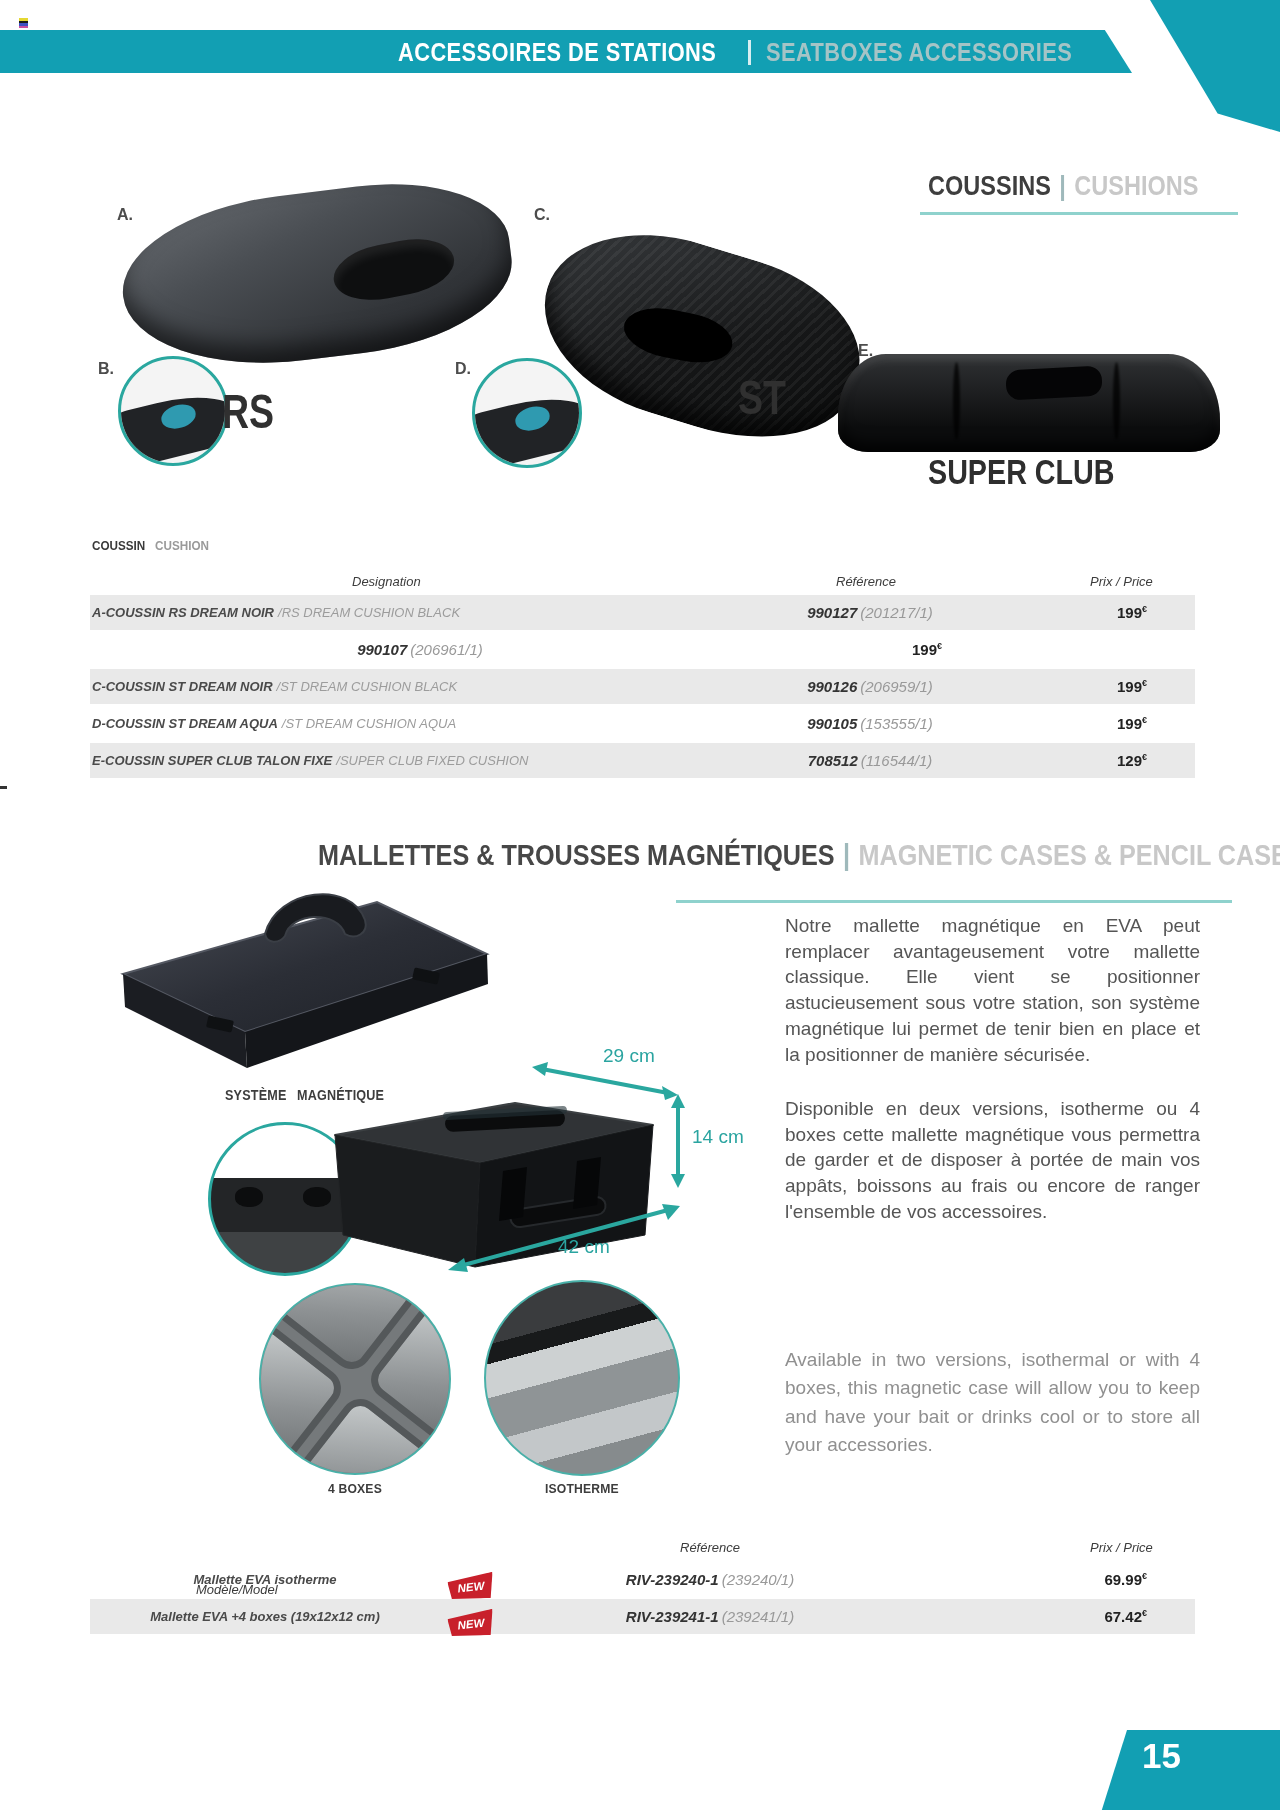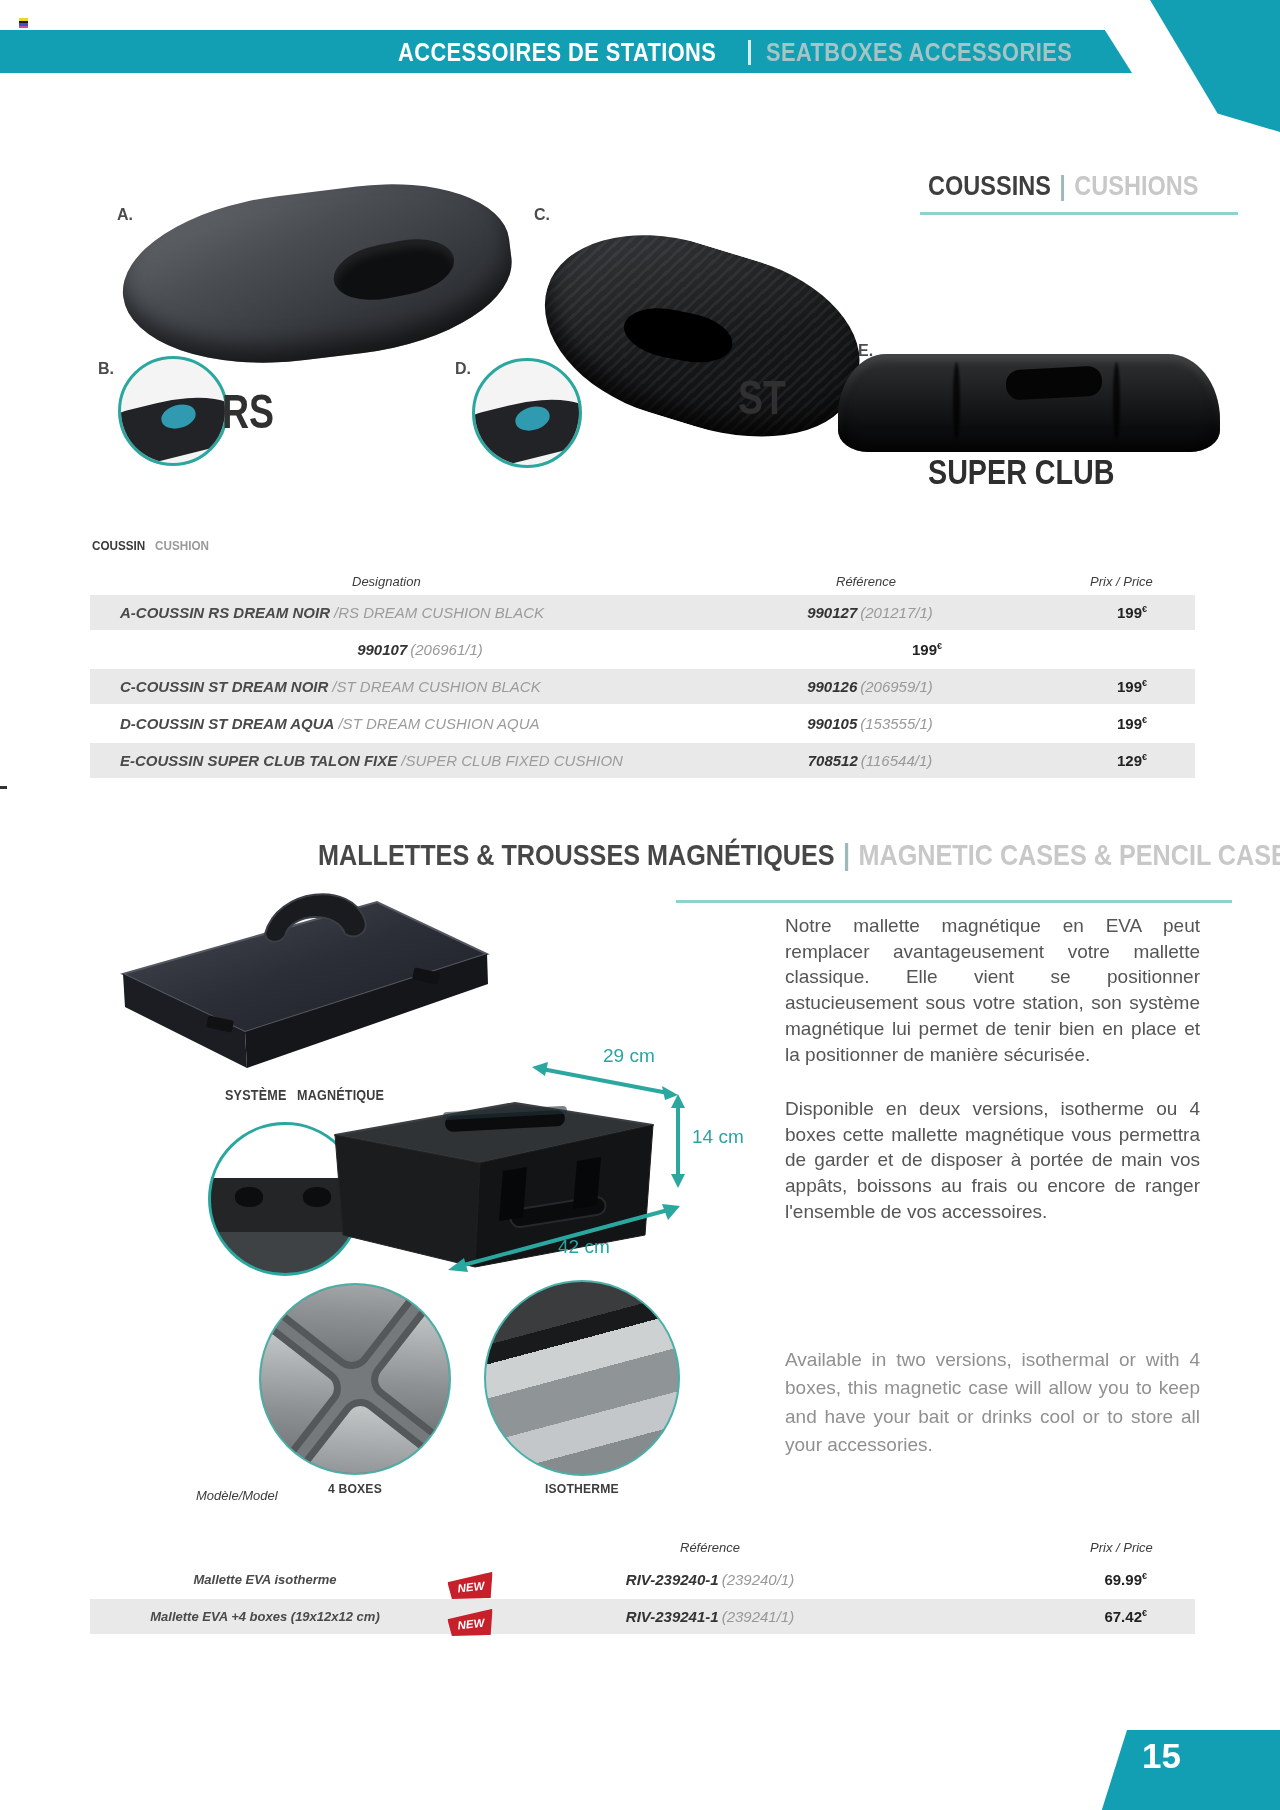--- a/index.html
+++ b/index.html
@@ -63,21 +63,21 @@
   
   .tbl-caption{font-size:13px;font-weight:bold;line-height:15px;}
   .tbl-caption .fr{color:#3a3a3a;}
   .tbl-caption .en{color:#9a9a9a;}
   .tbl-header{font-size:13px;font-style:italic;color:#3c3c3c;}
   .tbl{left:90px;width:1105px;}
   .trow{display:grid;height:35px;margin-bottom:2px;align-items:center;}
   .trow.alt{background:#e9e9e9;}
   .t1row{grid-template-columns:660px 240px 205px;}
   .t2row{grid-template-columns:350px 100px 340px 315px;}
-  .des{padding-left:14px;font-size:15px;font-style:italic;white-space:nowrap;margin-left:16px;}
+  .des{padding-left:2px;font-size:13px;font-style:italic;white-space:nowrap;}
   .des-fr{font-weight:bold;color:#4a4a4a;}
   .des-en{color:#9c9c9c;padding-left:4px;}
   .refcell{text-align:center;font-style:italic;white-space:nowrap;}
   .ref-main{font-size:15px;font-weight:bold;color:#333;}
   .ref-sub{font-size:15px;color:#999;padding-left:3px;font-style:italic;}
   .pricecell{text-align:right;padding-right:48px;font-size:15px;font-weight:bold;color:#222;}
   .pricecell sup{font-size:9px;}
   .modelcell{text-align:center;font-size:13px;font-style:italic;font-weight:bold;color:#4a4a4a;white-space:nowrap;}
   .badgecell{position:relative;}
   .new-badge{position:absolute;left:8px;top:-6px;width:46px;height:26px;background:#c8202b;
@@ -273,21 +273,21 @@
     </div>
   </div>
   <div id="circle-iso" class="abs"></div>
   <span class="abs mini-caption condensed" style="left:328px;top:1481px;transform:scaleX(.9);">4 BOXES</span>
   <span class="abs mini-caption condensed" style="left:545px;top:1481px;transform:scaleX(.9);">ISOTHERME</span>
 
   <div class="abs para para-fr" style="top:913px;">Notre mallette magnétique en EVA peut remplacer avantageusement votre mallette classique. Elle vient se positionner astucieusement sous votre station, son système magnétique lui permet de tenir bien en place et la positionner de manière sécurisée.</div>
   <div class="abs para para-fr" style="top:1096px;">Disponible en deux versions, isotherme ou 4 boxes cette mallette magnétique vous permettra de garder et de disposer à portée de main vos appâts, boissons au frais ou encore de ranger l'ensemble de vos accessoires.</div>
   <div class="abs para para-en" style="top:1346px;">Available in two versions, isothermal or with 4 boxes, this magnetic case will allow you to keep and have your bait or drinks cool or to store all your accessories.</div>
 
-  <span class="abs tbl-header" style="left:196px;top:1488px;">Modèle/Model</span>
+  <span class="abs tbl-header" style="left:196px;top:1582px;">Modèle/Model</span>
   <span class="abs tbl-header" style="left:680px;top:1540px;">Référence</span>
   <span class="abs tbl-header" style="left:1090px;top:1540px;">Prix / Price</span>
 
   <div class="abs tbl" style="top:1562px;">
     <div class="trow t2row">
       <div class="modelcell">Mallette EVA isotherme</div>
       <div class="badgecell">
           <div class="new-badge">NEW</div>
         </div>
       <div class="refcell"><span class="ref-main">RIV-239240-1</span><span class="ref-sub">(239240/1)</span></div>

